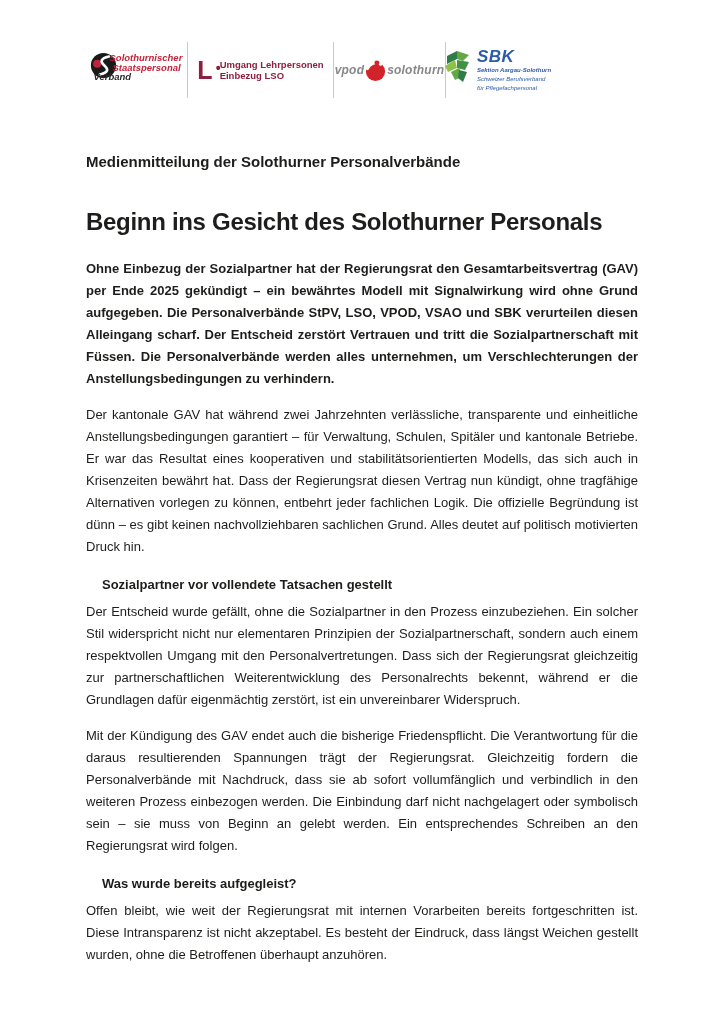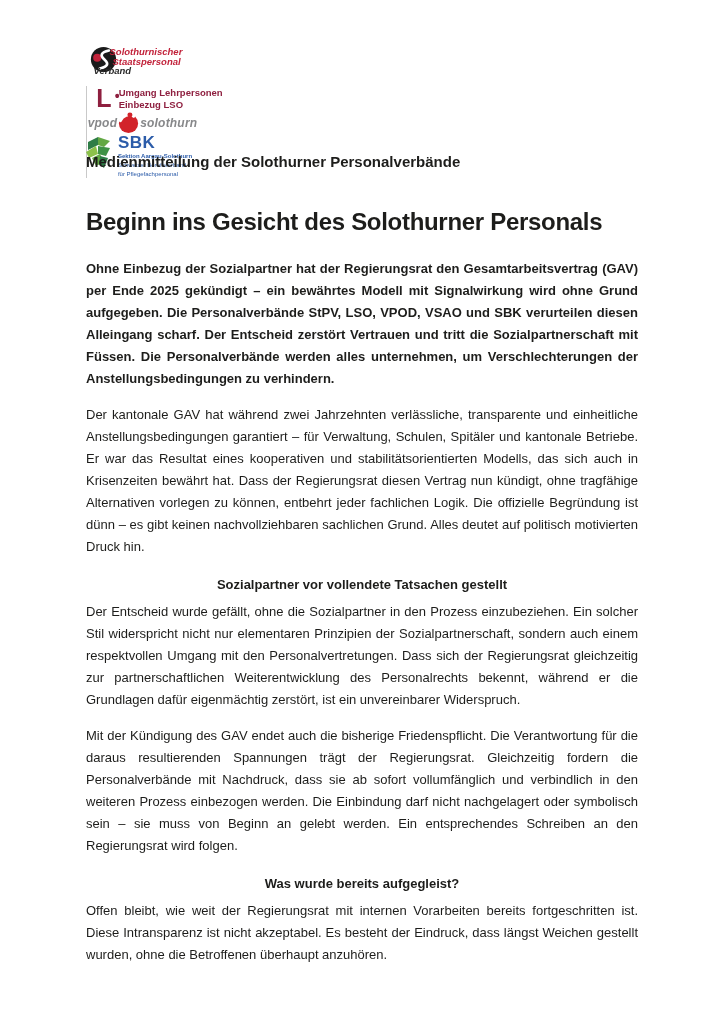--- a/index.html
+++ b/index.html
@@ -15,35 +15,34 @@
     overflow: hidden;
     box-sizing: border-box;
     padding: 42px 86px 0 86px;
   }
 
   
   .logo-strip {
     display: flex;
     width: 552px;
     height: 56px;
-    flex-direction: column;
   }
   .logo-cell {
     display: flex;
     align-items: center;
     justify-content: center;
     height: 56px;
     box-sizing: border-box;
   }
   .logo-cell + .logo-cell { border-left: 1px solid #c9c9c9; }
   .cell-stpv { width: 101px; }
   .cell-lso  { width: 146px; }
   .cell-vpod { width: 112px; }
   .cell-vsao { width: 90px; }
-  .cell-sbk  { width: 103px; }
+  .cell-sbk  { width: 103px; font-style: italic; }
 
   
   .stpv-wrap { position: relative; width: 94px; height: 44px; }
   .stpv-icon { position: absolute; left: 0; top: 4px; }
   .stpv-text {
     position: absolute; left: 20px; top: 5px;
     font-style: italic; font-weight: bold;
     font-size: 9.5px; line-height: 9.5px;
     color: #c2233b; white-space: nowrap;
   }
@@ -98,25 +97,25 @@
 
   .bodycol { width: 552px; }
   .para {
     margin: 0 0 14px 0;
     font-size: 13px;
     line-height: 22px;
     text-align: justify;
   }
   .para.lead { margin-top: 21px; font-weight: bold; }
   .sec-heading {
-    margin: 16px 0 5px 0;
+    margin: 16px 0 5px 16px;
     font-size: 13px;
     line-height: 22px;
     font-weight: bold;
-    text-align: center;
+    text-align: left;
   }
 </style>
 </head>
 <body>
 
 <div class="page">
 
   <div class="logo-strip">
 
     <div class="logo-cell cell-stpv">

